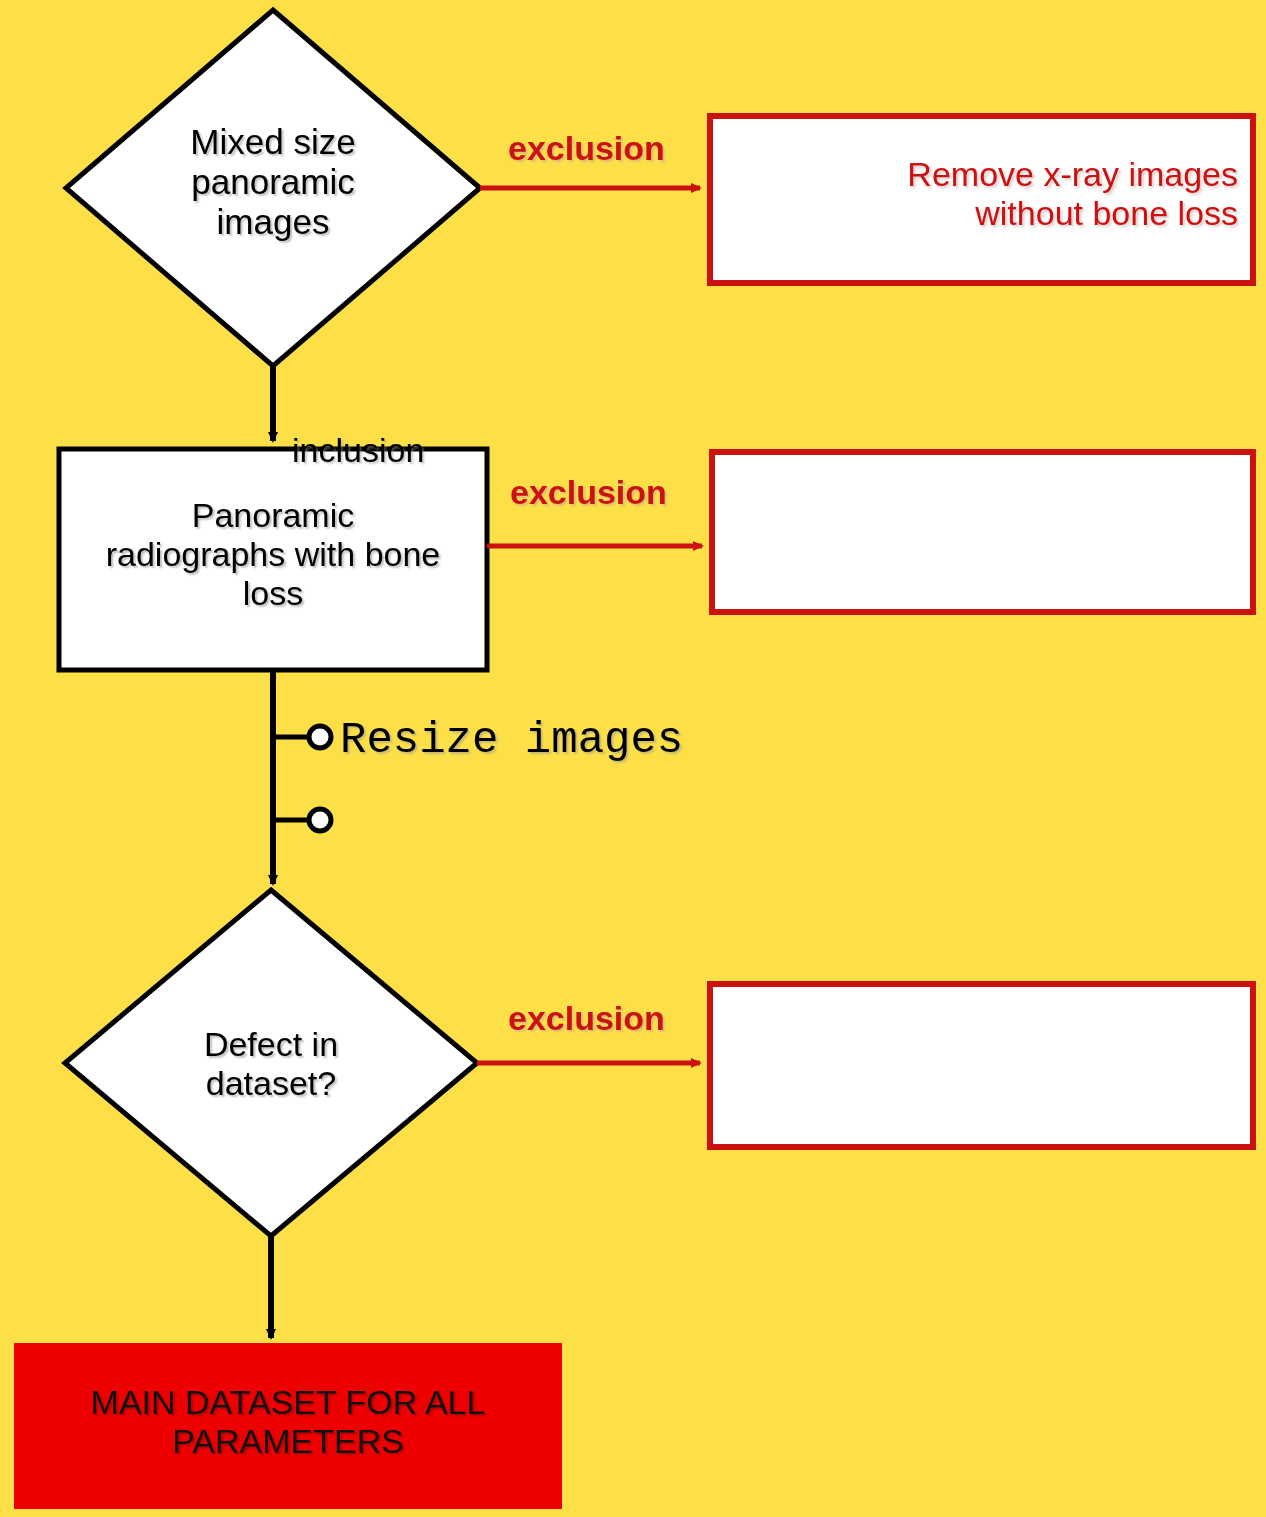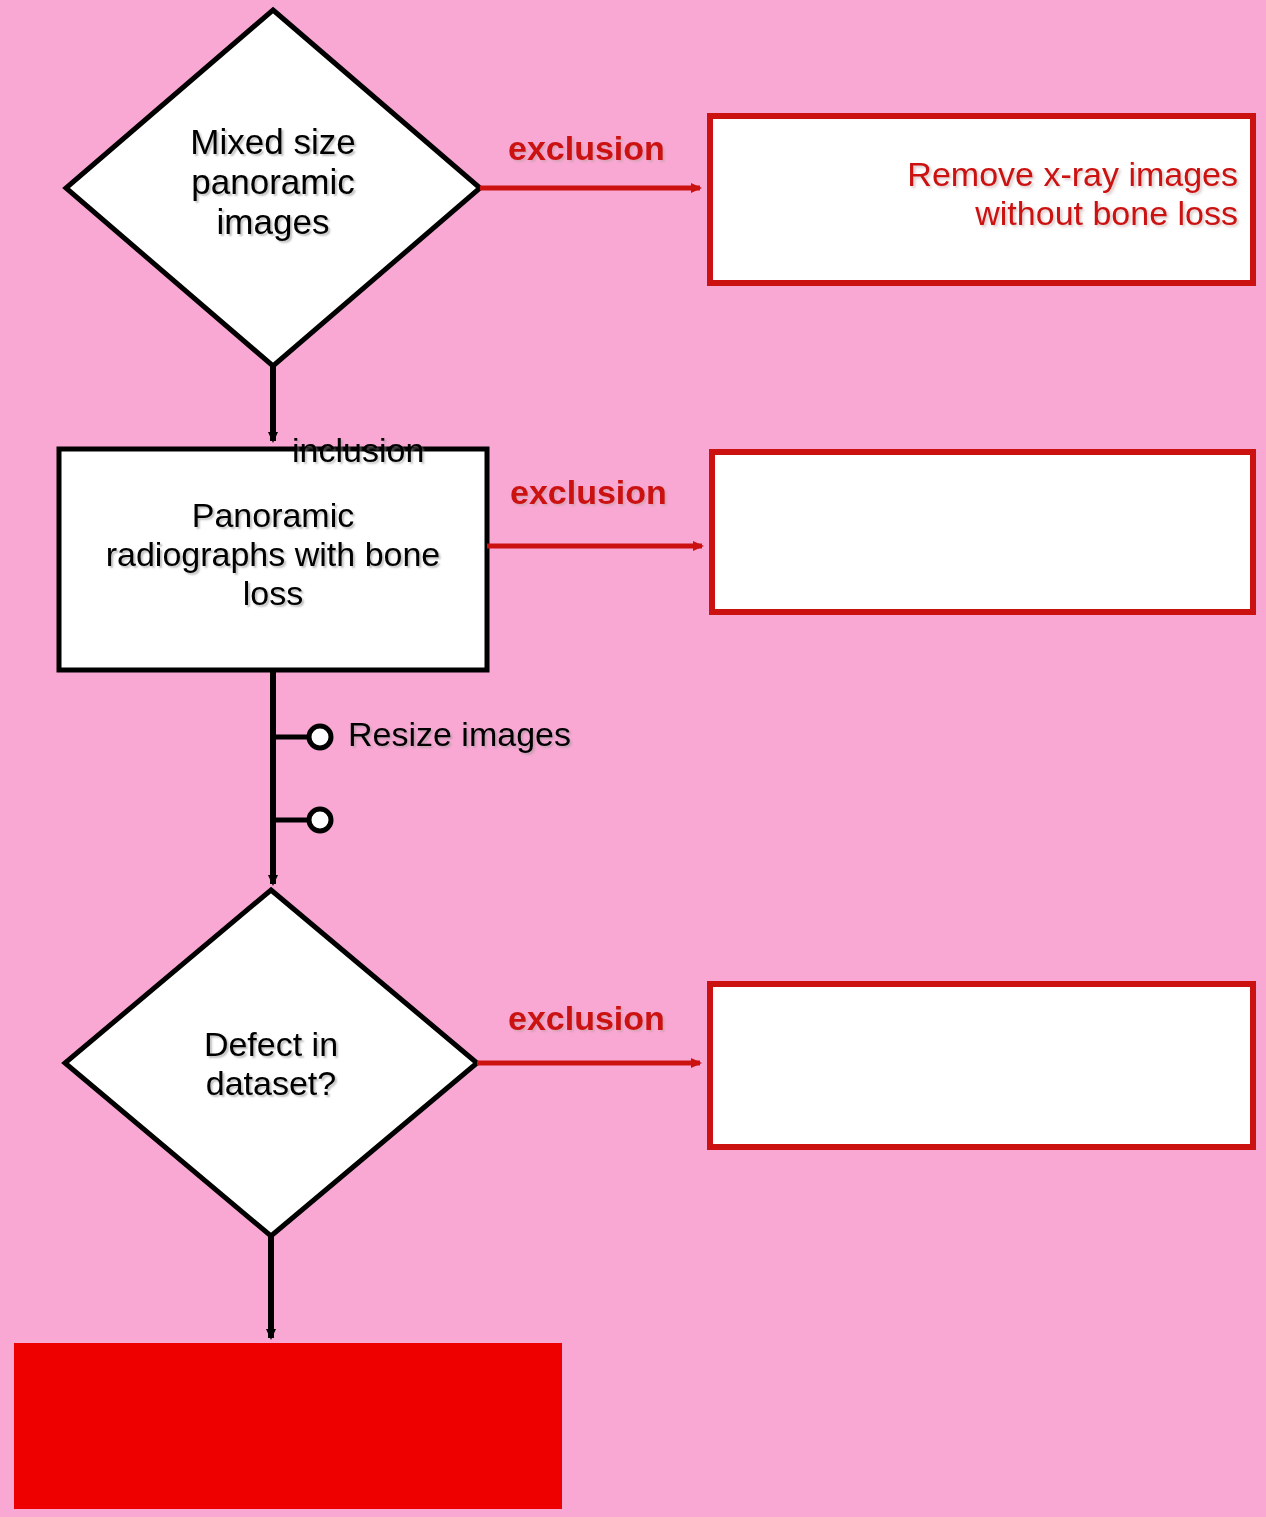--- a/index.html
+++ b/index.html
@@ -7,21 +7,21 @@
     padding: 0;
     background: #ffffff;
   }
   body {
     font-family: "Liberation Sans", sans-serif;
   }
   #canvas {
     position: relative;
     width: 1266px;
     height: 1517px;
-    background: #f9a8d4;
+    background: #fde047;
     overflow: hidden;
   }
   .svg-layer {
     position: absolute;
     left: 0;
     top: 0;
     width: 1266px;
     height: 1517px;
   }
   .node-text {
@@ -132,23 +132,25 @@
 
   <div class="edge-label lbl-black" style="left:292px; top:396px; font-size:34px;margin-top:36px;">inclusion</div>
 
   <div class="node-text" style="left:72px; top:496px; width:402px; font-size:34px;">Panoramic
 radiographs with bone
 loss</div>
 
   <div class="edge-label lbl-red" style="left:510px; top:474px; font-size:34px;">exclusion</div>
 
 
-  <div class="annot-text" style="left:348px; top:715px; font-size:34px;">Resize images</div>
+  <div class="annot-text" style="left:340px; top:715px; font-size:44px;font-family:Liberation Mono, monospace;">Resize images</div>
 
 
   <div class="node-text" style="left:121px; top:1025px; width:300px; font-size:34px;">Defect in
 dataset?</div>
 
   <div class="edge-label lbl-red" style="left:508px; top:1000px; font-size:34px;">exclusion</div>
 
 
+  <div class="main-box-text" style="left:20px; top:1383px; width:536px; font-size:34px;">MAIN DATASET FOR ALL
+PARAMETERS</div>
 
 </div>
 
 </body></html>

